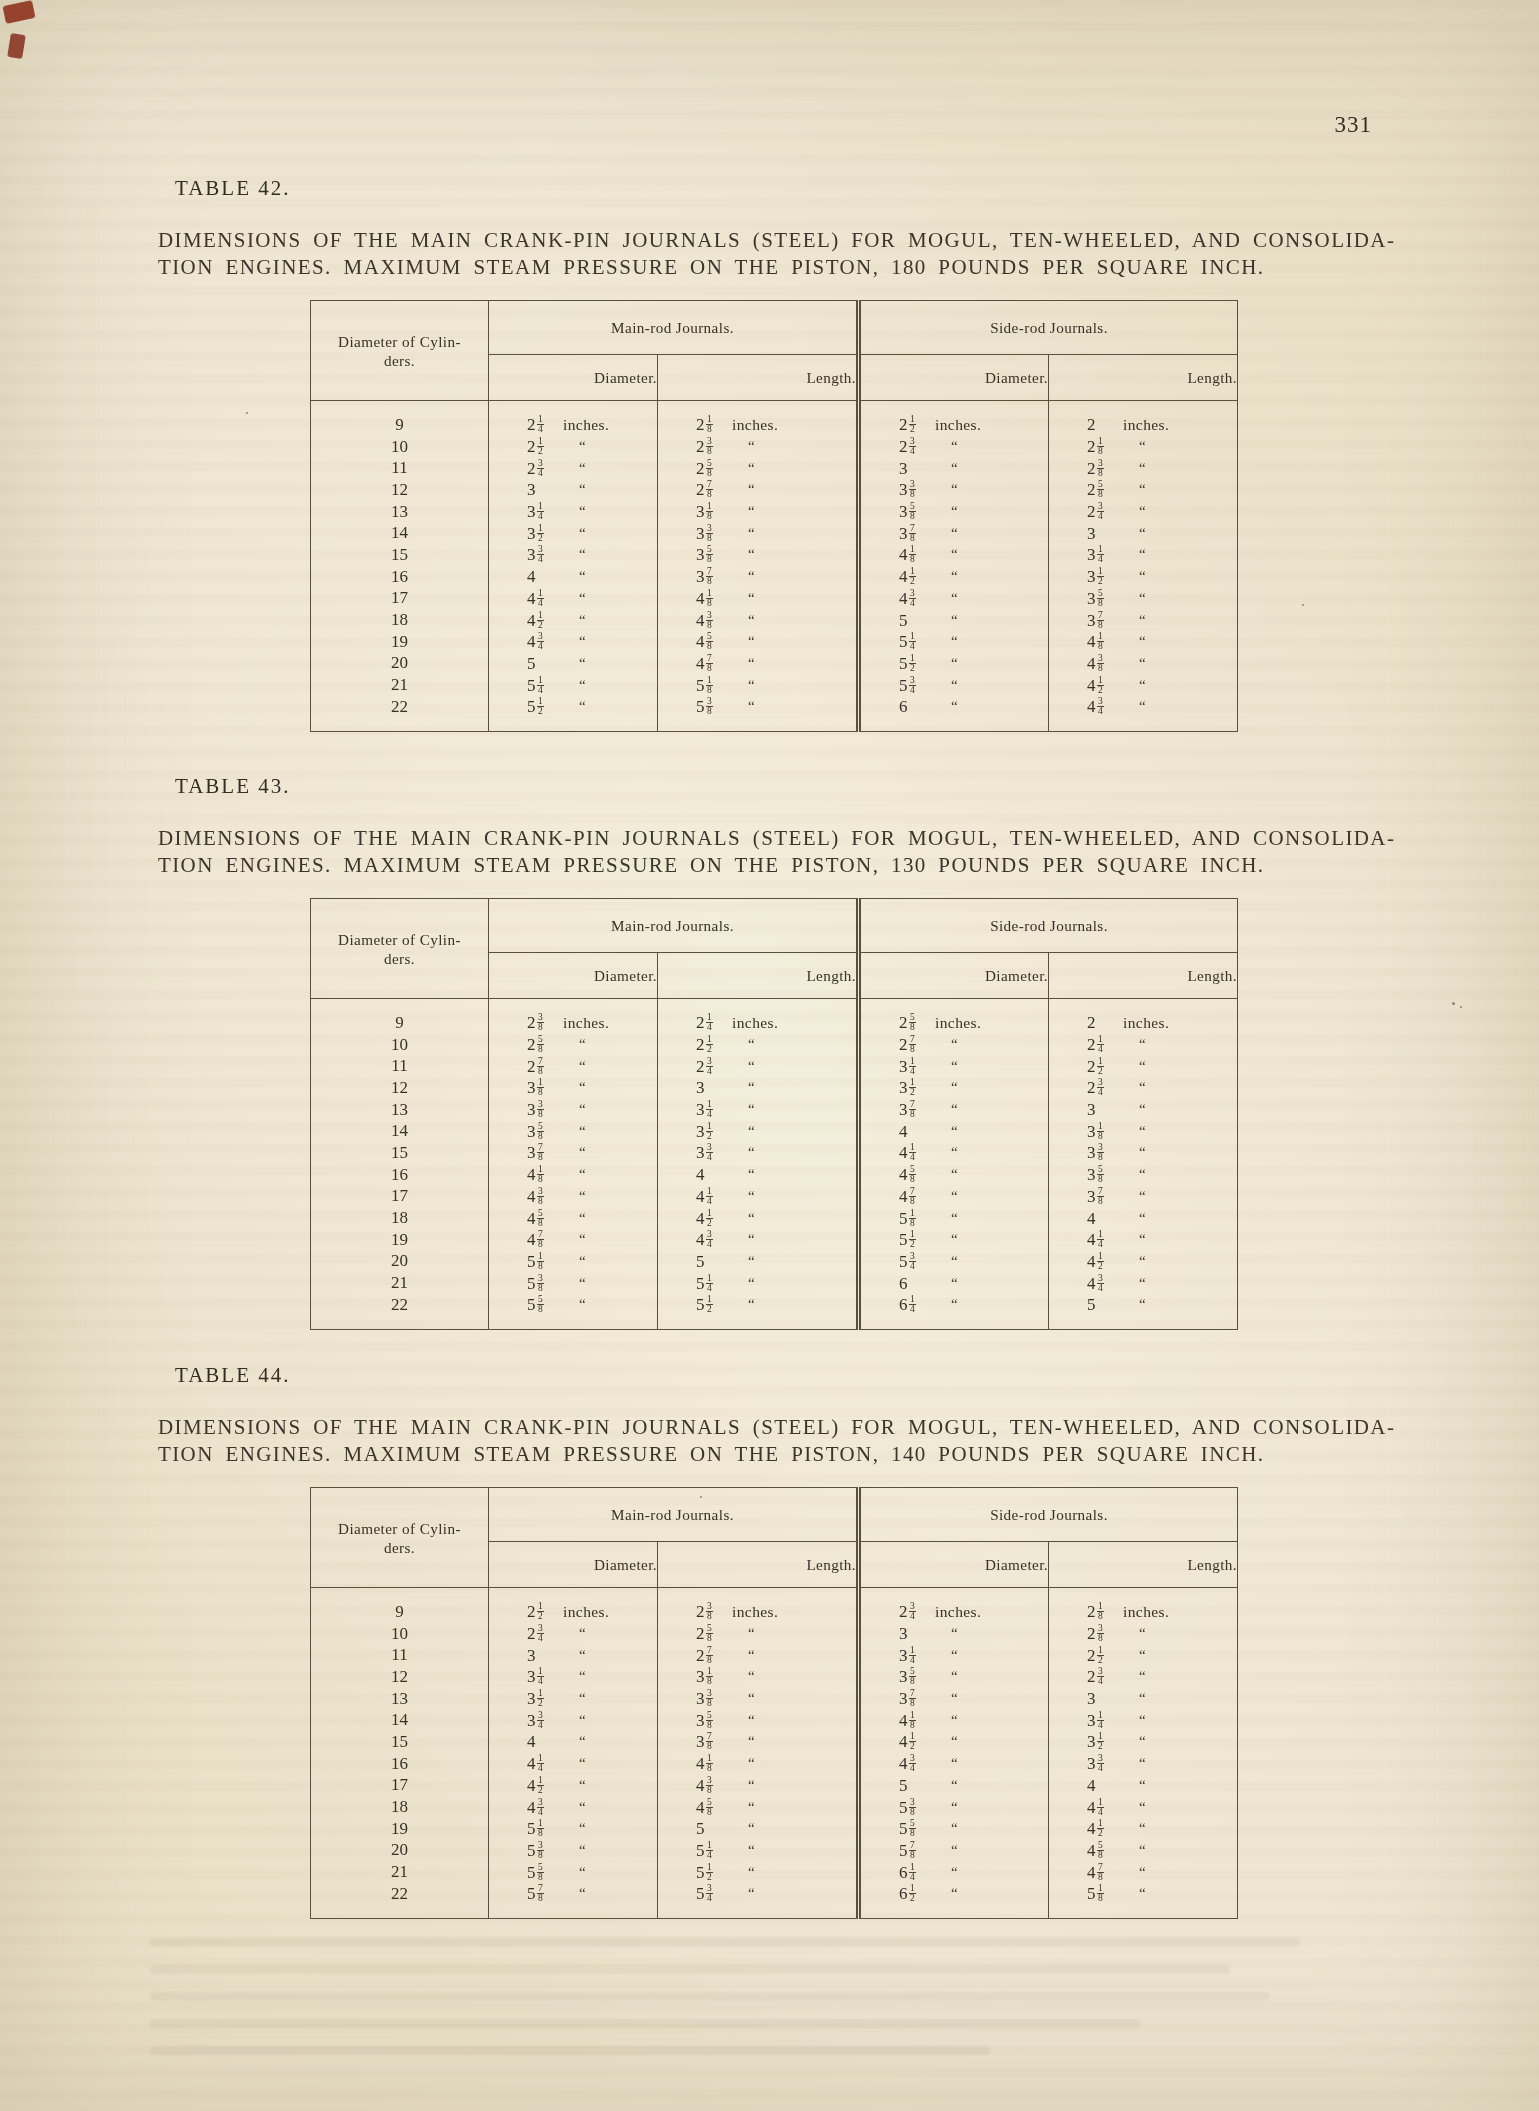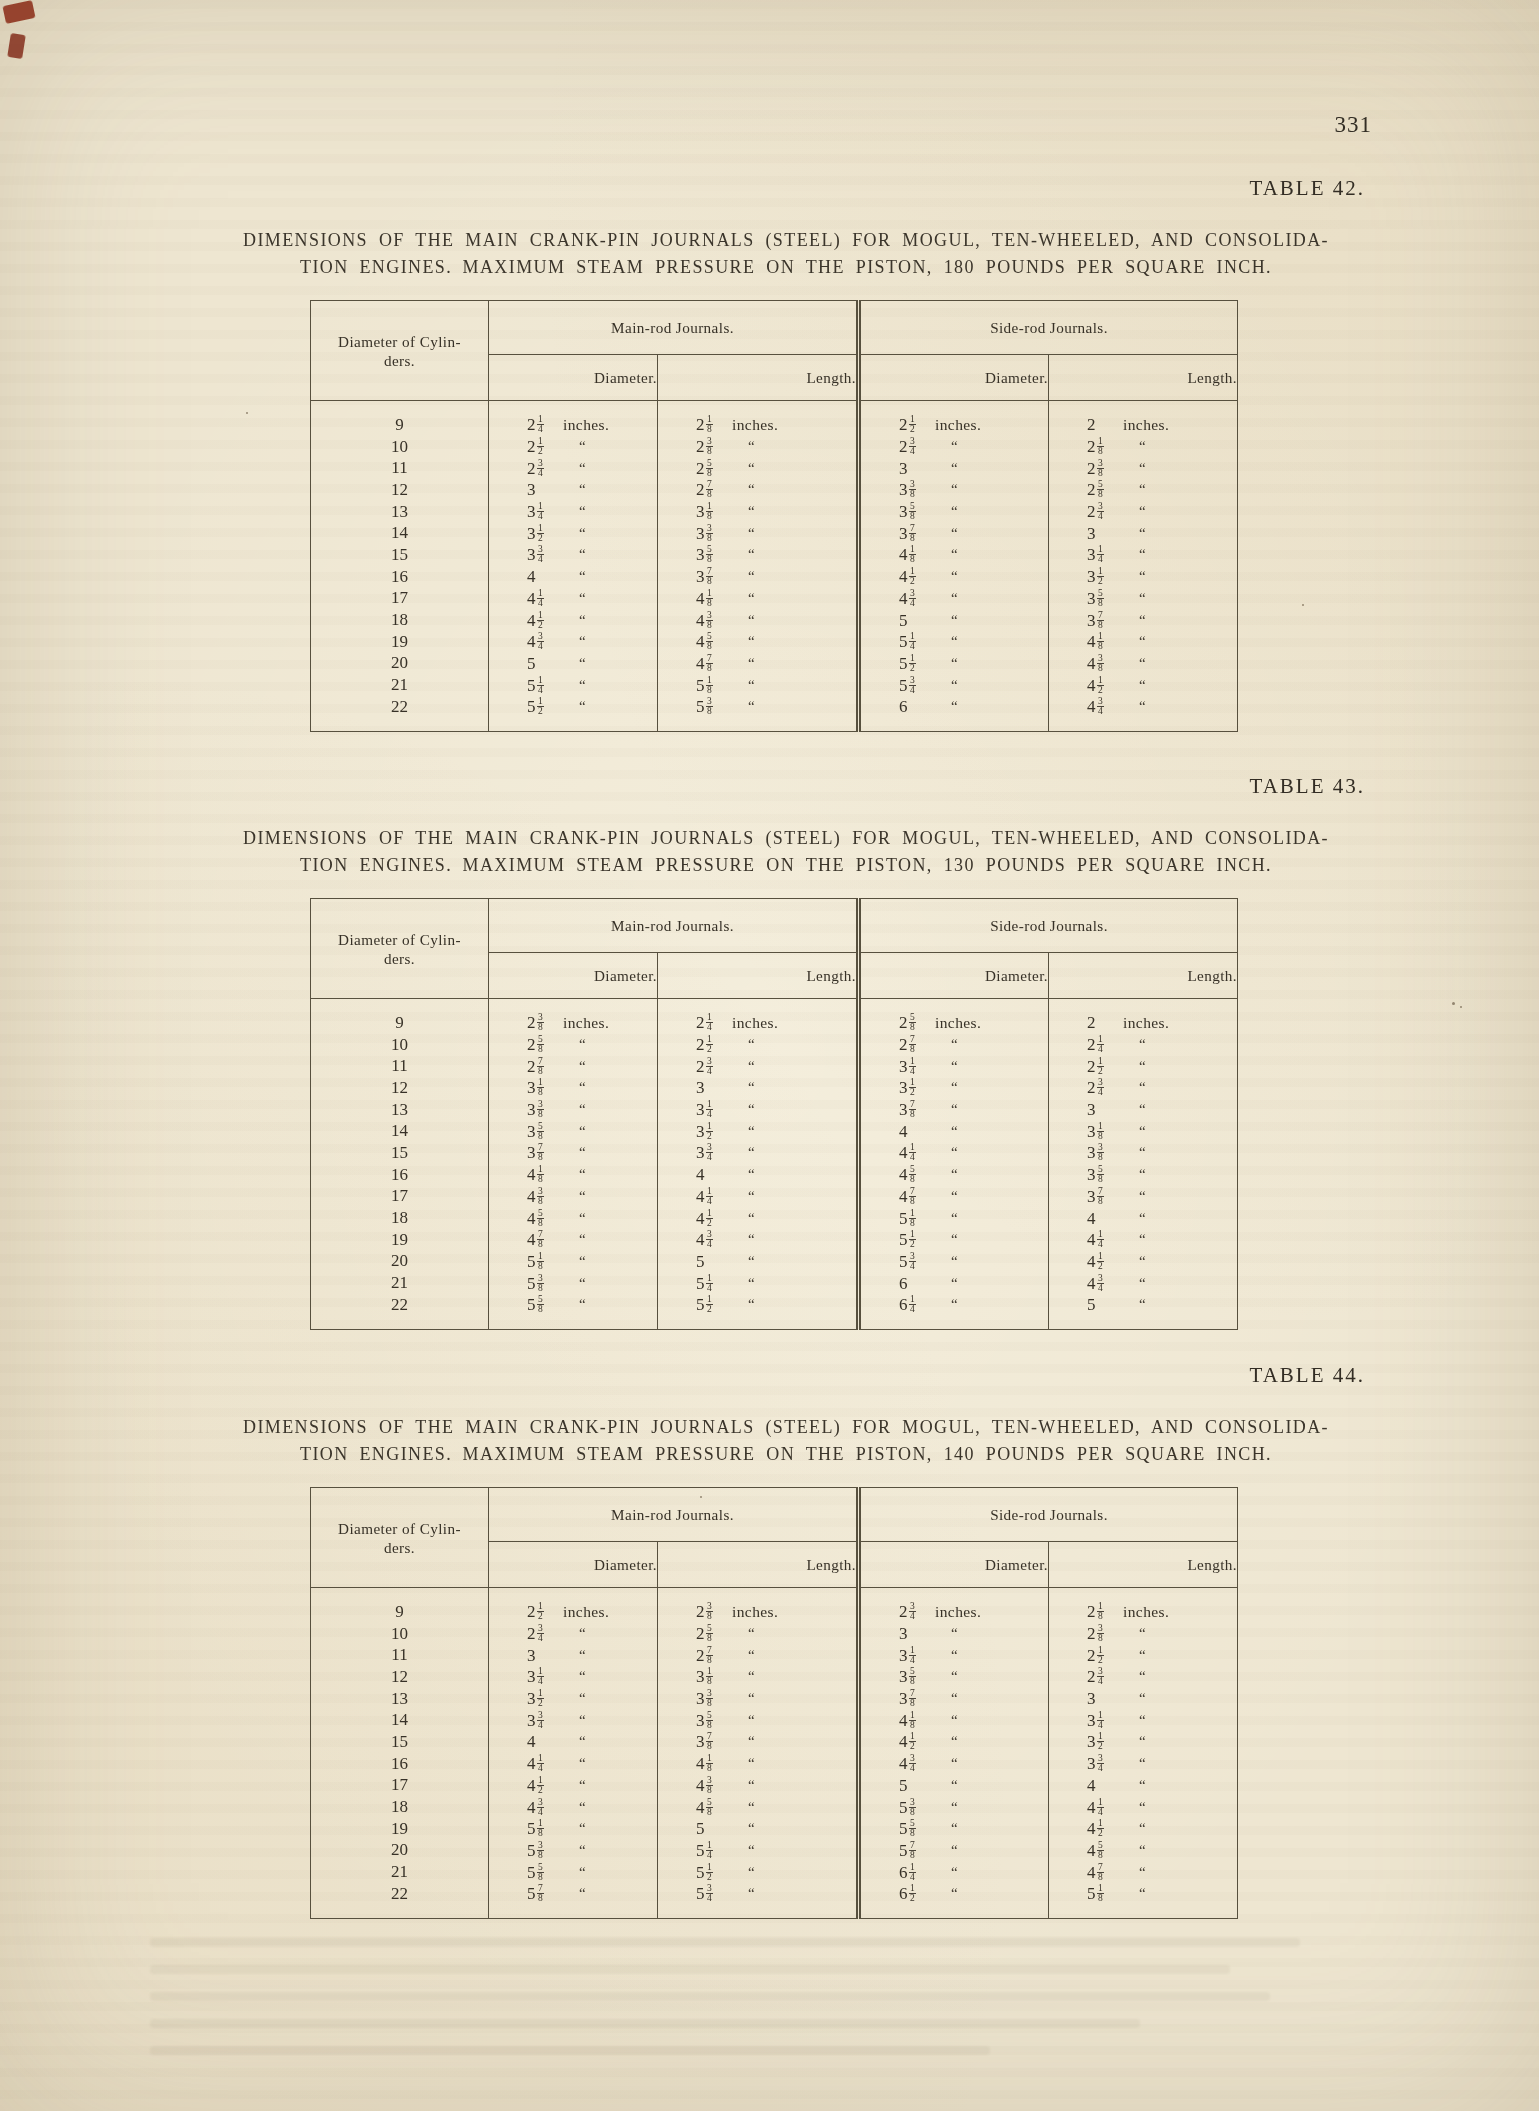--- a/index.html
+++ b/index.html
@@ -40,26 +40,26 @@
   }
   .page-number{
     position:absolute;top:112px;right:167px;
     font-size:23px;letter-spacing:1px;color:#332e25;
   }
 
   
   .tb{position:absolute;left:0;top:0;width:1539px;}
   .s1{top:176px;} .s2{top:774px;} .s3{top:1363px;}
   .tb-title{
-    position:absolute;left:175px;top:0;width:1190px;text-align:right;
+    position:absolute;left:175px;top:0;width:1190px;text-align:left;
     font-size:21px;letter-spacing:2px;color:#332d24;
   }
   .tb-cap{
-    position:absolute;left:166px;top:51px;width:1240px;text-align:center;
-    font-size:18px;letter-spacing:1.4px;word-spacing:5px;color:#3b352b;line-height:27px;
+    position:absolute;left:158px;top:51px;width:1240px;
+    font-size:21px;letter-spacing:1.4px;word-spacing:5px;color:#3b352b;line-height:27px;
   }
   .cap2{top:78px;}
 
   table.journals{
     position:absolute;left:310px;top:124px;width:927px;
     border-collapse:collapse;table-layout:fixed;
     color:#373127;
   }
   table.journals, table.journals th, table.journals td{border-color:#57503e;}
   table.journals{border:1.4px solid #57503e;}

